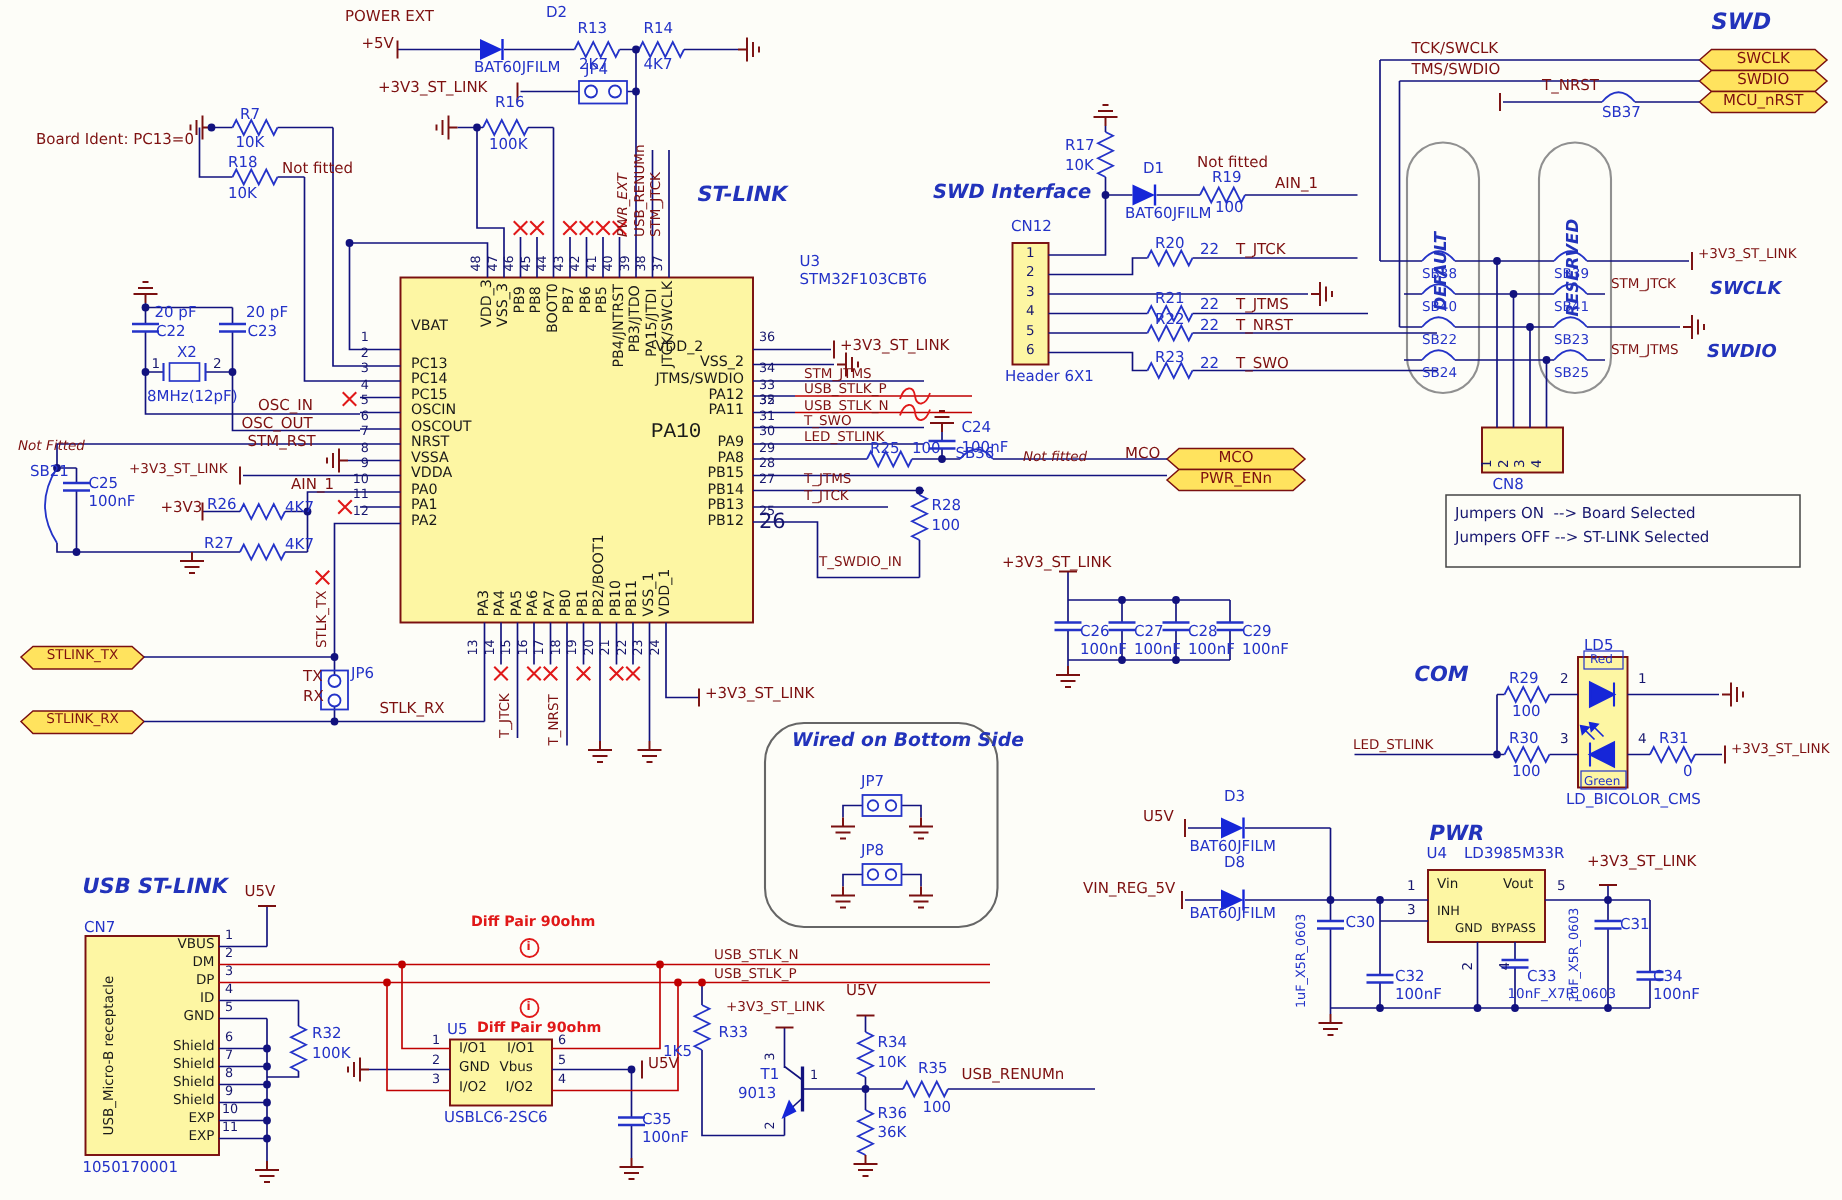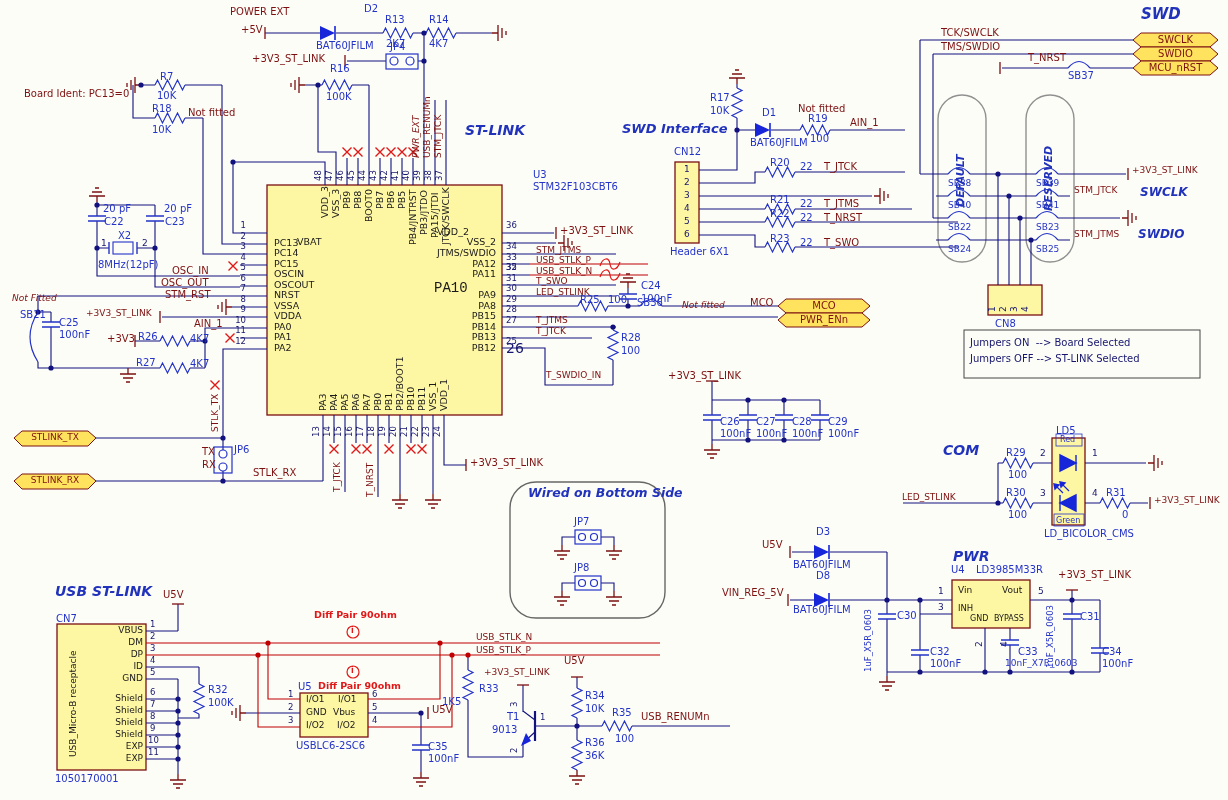--- a/index.html
+++ b/index.html
@@ -356,21 +356,21 @@
       <span class="lbl c-m" style="left: 86px; top: 308px; font-size: 9px;">+3V3_ST_LINK</span>
       <span class="lbl c-m" style="left: 107px; top: 333px;">+3V3</span>
       <span class="lbl c-b" style="left: 138px; top: 331px;">R26</span>
       <span class="lbl c-b" style="left: 190px; top: 333px;">4K7</span>
       <span class="lbl c-m" style="left: 194px; top: 318px;">AIN_1</span>
       <span class="lbl c-b" style="left: 136px; top: 357px;">R27</span>
       <span class="lbl c-b" style="left: 190px; top: 358px;">4K7</span>
       <span class="lbl c-t" style="left: 465px; top: 122px; font-size: 14px;">ST-LINK</span>
       <span class="lbl c-b" style="left: 533px; top: 169px;">U3</span>
       <span class="lbl c-b" style="left: 533px; top: 181px;">STM32F103CBT6</span>
-      <span class="lbl c-k" style="left: 274px; top: 237px; font-size: 9.5px; margin-left: 23px;">VBAT</span>
+      <span class="lbl c-k" style="left: 274px; top: 213px; font-size: 9.5px;">VBAT</span>
       <span class="lbl c-k" style="left: 274px; top: 238px; font-size: 9.5px;">PC13</span>
       <span class="lbl c-k" style="left: 274px; top: 248px; font-size: 9.5px;">PC14</span>
       <span class="lbl c-k" style="left: 274px; top: 259px; font-size: 9.5px;">PC15</span>
       <span class="lbl c-k" style="left: 274px; top: 269px; font-size: 9.5px;">OSCIN</span>
       <span class="lbl c-k" style="left: 274px; top: 280px; font-size: 9.5px;">OSCOUT</span>
       <span class="lbl c-k" style="left: 274px; top: 290px; font-size: 9.5px;">NRST</span>
       <span class="lbl c-k" style="left: 274px; top: 301px; font-size: 9.5px;">VSSA</span>
       <span class="lbl c-k" style="left: 274px; top: 311px; font-size: 9.5px;">VDDA</span>
       <span class="lbl c-k" style="left: 274px; top: 322px; font-size: 9.5px;">PA0</span>
       <span class="lbl c-k" style="left: 274px; top: 332px; font-size: 9.5px;">PA1</span>

